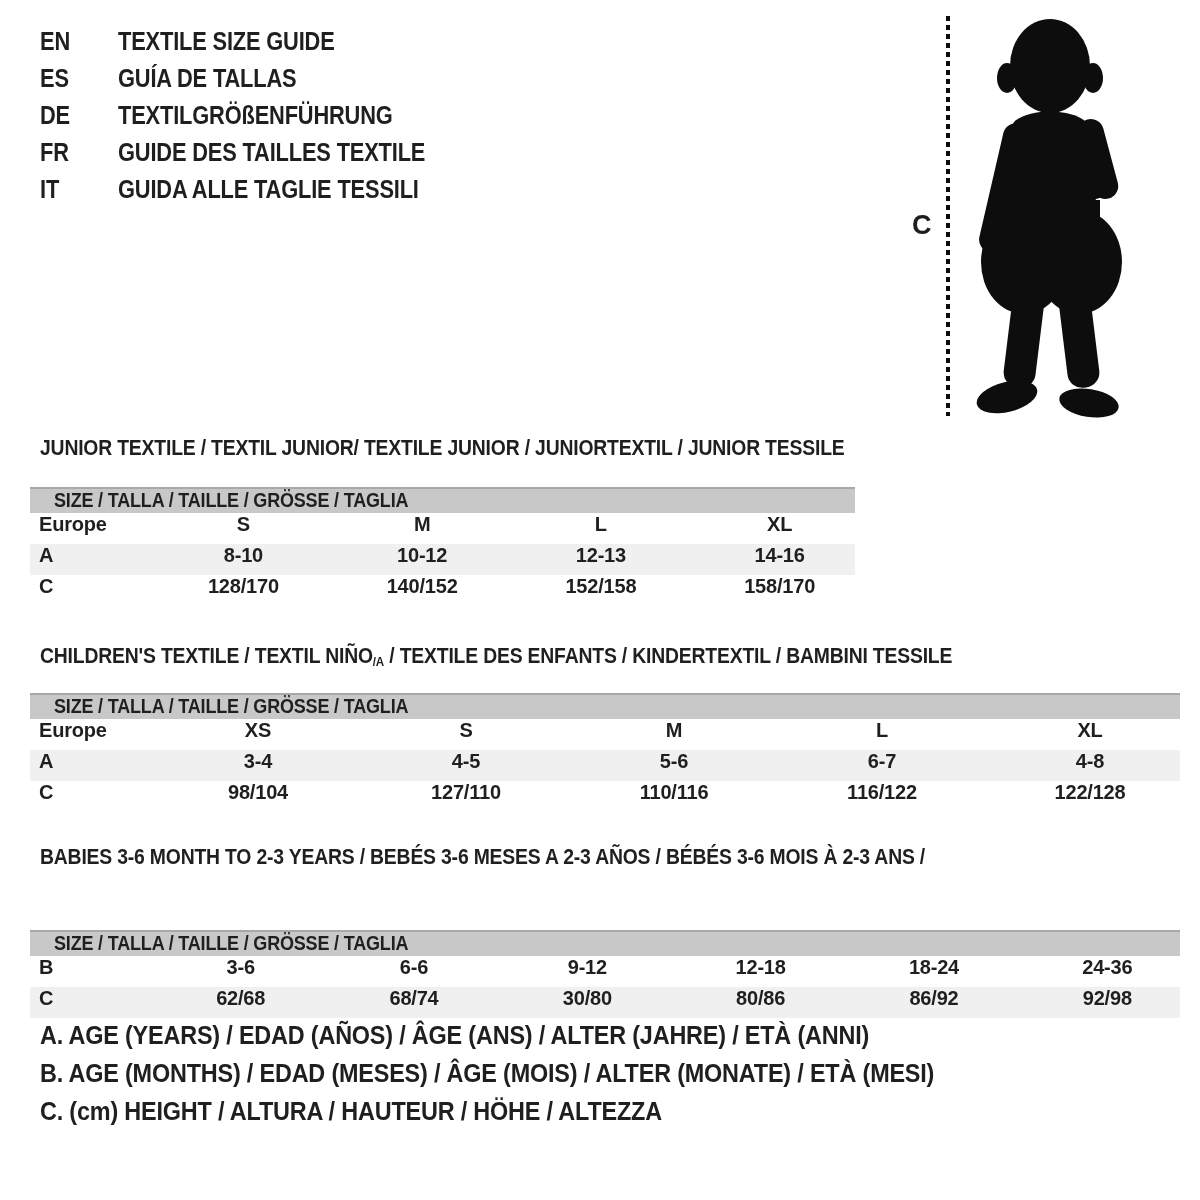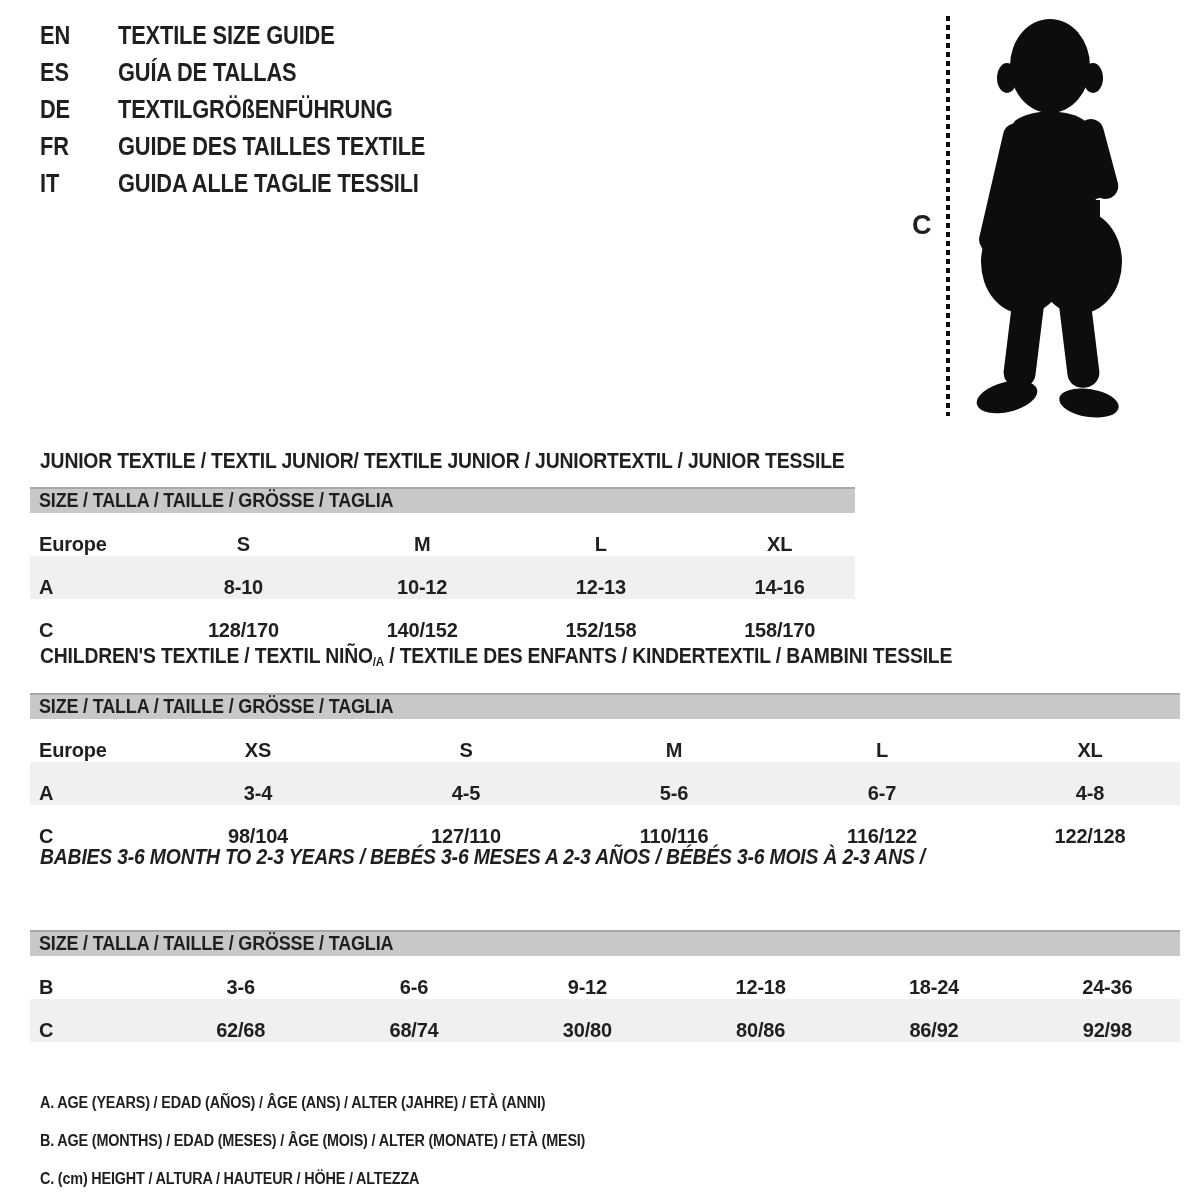--- a/index.html
+++ b/index.html
@@ -19,49 +19,49 @@
     font-weight:bold;
     color:var(--text);
     overflow:hidden;
     letter-spacing:-0.2px;
   }
   .cond{display:inline-block;transform:scaleX(0.84);transform-origin:0 50%;white-space:nowrap;}
   .cond90{display:inline-block;transform:scaleX(0.9);transform-origin:0 50%;white-space:nowrap;}
 
   
   .lang-block{position:absolute;left:40px;top:20px;}
-  .lang-row{display:flex;height:37px;align-items:flex-start;font-size:26px;}
+  .lang-row{display:flex;height:37px;align-items:flex-end;font-size:26px;}
   .lang-code{width:78px;flex:0 0 78px;}
 
   
   .measure-line{
     position:absolute;left:946px;top:16px;width:4px;height:400px;
     background:repeating-linear-gradient(to bottom, var(--silhouette) 0 5px, transparent 5px 9px);
   }
   .figure-c-label{position:absolute;left:912px;top:210px;font-size:27px;}
   .toddler{position:absolute;left:958px;top:14px;color:var(--silhouette);}
 
   
   .section-title{position:absolute;font-size:21.5px;white-space:nowrap;line-height:22px;}
   .sub{font-size:0.6em;vertical-align:-0.22em;}
 
   
   .size-table{position:absolute;font-size:20px;}
   .size-bar{
     height:26px;line-height:23px;background:var(--bar-gray);
     border-top:2px solid var(--bar-edge);
-    padding-left:9px;box-sizing:border-box;
-  }
-  .t-row{display:flex;height:43px;align-items:flex-end;gap:28px;}
+    padding-left:24px;box-sizing:border-box;
+  }
+  .t-row{display:flex;height:31px;align-items:flex-start;gap:28px;}
   .t-row.striped{background:var(--stripe-gray);}
   .cell{flex:1;text-align:center;}
   .cell.label-cell{flex:0 0 110px;text-align:left;padding-left:9px;box-sizing:border-box;}
 
   
-  .footnotes{position:absolute;left:40px;top:1084px;font-size:16px;}
+  .footnotes{position:absolute;left:40px;top:1016px;font-size:26px;}
   .footnote-line{height:38px;line-height:38px;}
 </style>
 </head>
 <body>
 
 <div class="page">
 
   <div class="lang-block">
     <div class="lang-row">
       <span class="lang-code cond">EN</span>
@@ -99,21 +99,21 @@
       <rect x="46" y="186" width="96" height="64"></rect>
       <ellipse cx="66" cy="248" rx="43" ry="52"></ellipse>
       <ellipse cx="121" cy="248" rx="43" ry="52"></ellipse>
       <rect x="50" y="272" width="32" height="102" rx="15" transform="rotate(7 66 323)"></rect>
       <rect x="105" y="272" width="32" height="102" rx="15" transform="rotate(-7 121 323)"></rect>
       <ellipse cx="49" cy="383" rx="31" ry="15" transform="rotate(-14 49 383)"></ellipse>
       <ellipse cx="131" cy="389" rx="30" ry="14" transform="rotate(9 131 389)"></ellipse>
     </g>
   </svg>
 
-  <div class="section-title" style="left:40px;top:450px;">
+  <div class="section-title" style="left:40px;top:437px;">
     <span class="cond90">JUNIOR TEXTILE / TEXTIL JUNIOR/ TEXTILE JUNIOR / JUNIORTEXTIL / JUNIOR TESSILE</span>
   </div>
   <div class="size-table" style="left:30px;top:487px;width:825px;">
     <div class="size-bar">
       <span class="cond90">SIZE / TALLA / TAILLE / GRÖSSE / TAGLIA</span>
     </div>
     <div class="t-row">
       <div class="cell label-cell">Europe</div>
       <div class="cell">S</div>
       <div class="cell">M</div>
@@ -163,21 +163,21 @@
       <div class="cell label-cell">C</div>
       <div class="cell">98/104</div>
       <div class="cell">127/110</div>
       <div class="cell">110/116</div>
       <div class="cell">116/122</div>
       <div class="cell">122/128</div>
     </div>
   </div>
 
   <div class="section-title" style="left:40px;top:845px;">
-    <div style="height:38px;line-height:24px;font-style:italic;"><span class="cond90">BABIES 3-6 MONTH TO 2-3 YEARS / BEBÉS 3-6 MESES A 2-3 AÑOS / BÉBÉS 3-6 MOIS À 2-3 ANS /</span></div>
+    <div style="height:38px;line-height:24px;"><span class="cond90">BABIES 3-6 MONTH TO 2-3 YEARS / BEBÉS 3-6 MESES A 2-3 AÑOS / BÉBÉS 3-6 MOIS À 2-3 ANS /</span></div>
   </div>
   <div class="size-table" style="left:30px;top:930px;width:1150px;">
     <div class="size-bar">
       <span class="cond90">SIZE / TALLA / TAILLE / GRÖSSE / TAGLIA</span>
     </div>
     <div class="t-row">
       <div class="cell label-cell">B</div>
       <div class="cell">3-6</div>
       <div class="cell">6-6</div>
       <div class="cell">9-12</div>

